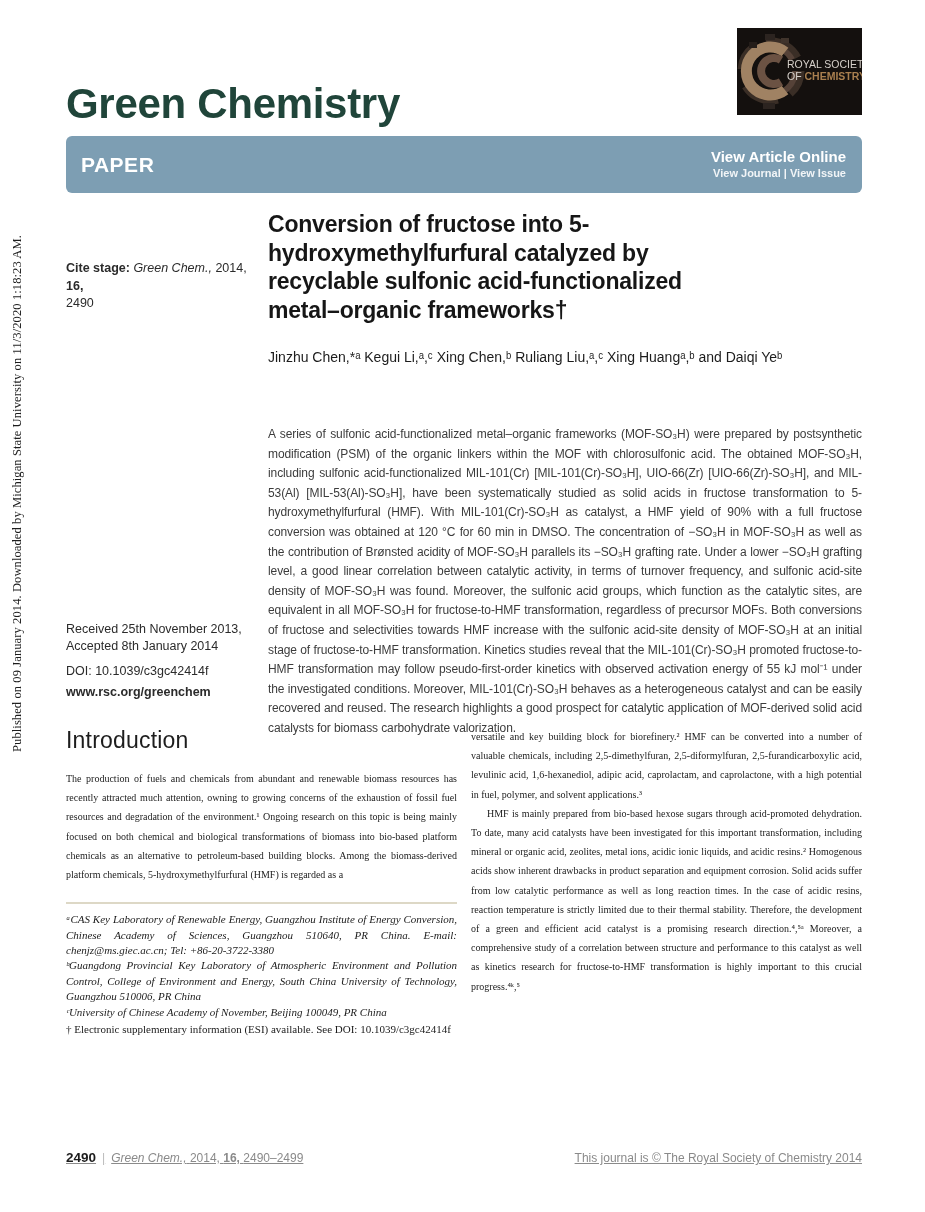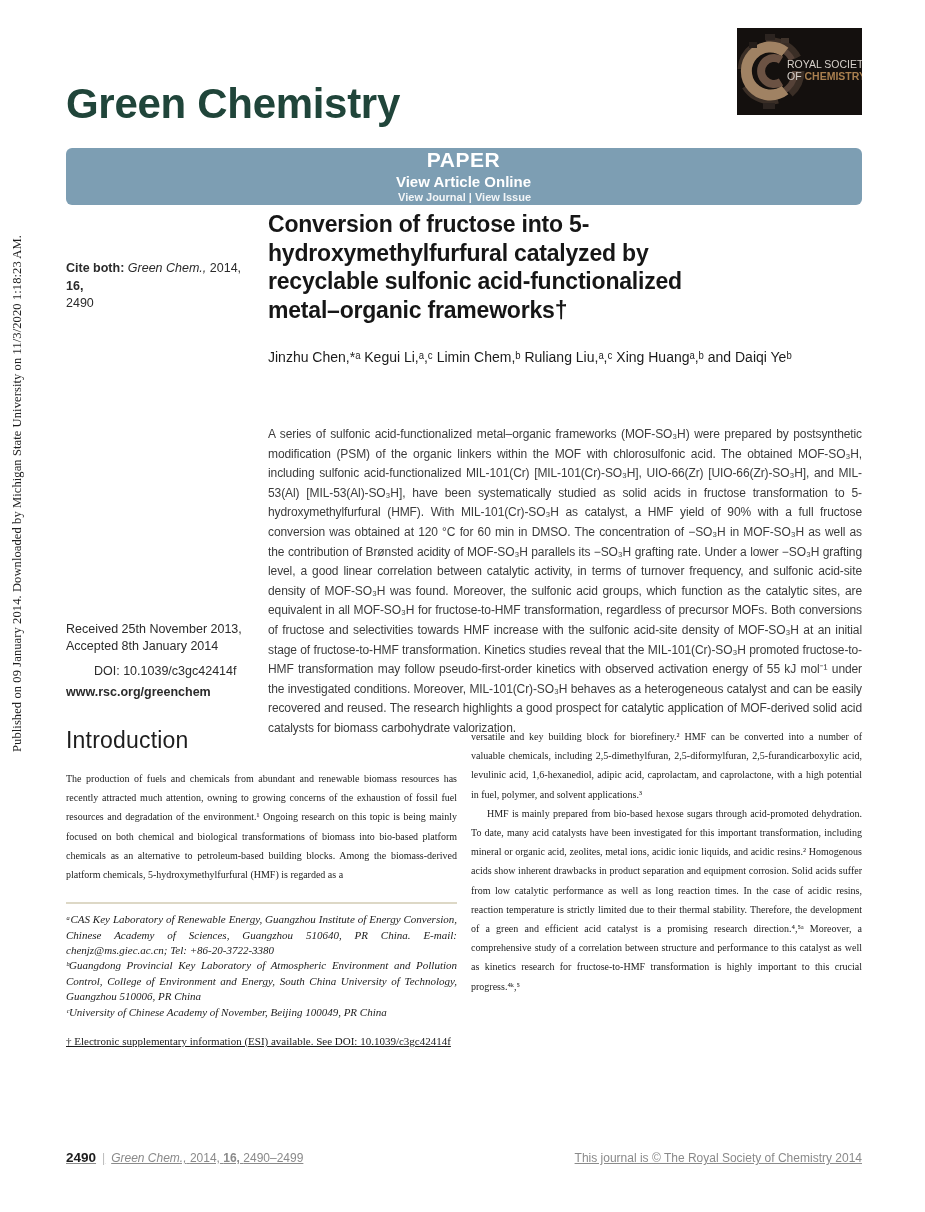--- a/index.html
+++ b/index.html
@@ -42,30 +42,29 @@
     left: 737px;
     top: 28px;
     width: 125px;
     height: 87px;
     background: #14100e;
     overflow: hidden;
   }
   .banner {
     position: absolute;
     left: 66px;
-    top: 148px;
+    top: 136px;
     width: 796px;
     height: 57px;
     background: #7d9eb3;
     border-radius: 6px;
     display: flex;
     align-items: center;
     justify-content: space-between;
     padding: 0 16px 0 15px;
-    flex-direction: column;
   }
   .paper-label {
     color: #ffffff;
     font-size: 21px;
     font-weight: bold;
     letter-spacing: 0.5px;
   }
   .view-links { text-align: right; line-height: 1.25; }
   .view-article {
     display: block;
@@ -128,21 +127,21 @@
   }
   .meta-block {
     position: absolute;
     left: 66px;
     top: 621px;
     width: 195px;
     font-size: 12.5px;
     color: #2b2b2b;
     line-height: 1.38;
   }
-  .meta-block .doi { margin-top: 7px; margin-left: 28px; }
+  .meta-block .doi { margin-top: 7px; }
   .meta-block .web { margin-top: 4px; font-weight: bold; }
 
   
   .section {
     position: absolute;
     left: 66px;
     top: 727px;
     width: 796px;
     display: flex;
     gap: 14px;
@@ -170,21 +169,21 @@
     margin-bottom: 8px;
   }
   .footnote {
     font-family: "Liberation Serif", serif;
     font-style: italic;
     font-size: 11px;
     line-height: 15.4px;
     color: #1b1b1b;
     text-align: justify;
   }
-  .footnote.roman { font-style: normal; margin-top: 14px; text-decoration: underline; }
+  .footnote.roman { font-style: normal; margin-top: 2px; }
 
   
   .footer {
     position: absolute;
     left: 66px;
     top: 1150px;
     width: 796px;
     display: flex;
     justify-content: space-between;
     align-items: flex-end;
@@ -228,31 +227,31 @@
 
   <div class="banner">
     <span class="paper-label">PAPER</span>
     <span class="view-links">
       <a href="#" class="view-article">View Article Online</a>
       <a href="#" class="view-journal-issue">View Journal | View Issue</a>
     </span>
   </div>
 
   <div class="cite-block">
-    <span class="b">Cite both:</span>
+    <span class="b">Cite stage:</span>
     <span class="i">Green Chem.,</span>
     <span>2014,</span>
     <span class="b">16,</span>
     <br>
     <span>2490</span>
   </div>
 
   <h2 class="article-title">Conversion of fructose into 5-hydroxymethylfurfural catalyzed by recyclable sulfonic acid-functionalized metal–organic frameworks†</h2>
 
-  <div class="authors">Jinzhu Chen,*ᵃ Kegui Li,ᵃ,ᶜ Limin Chem,ᵇ Ruliang Liu,ᵃ,ᶜ Xing Huangᵃ,ᵇ and Daiqi Yeᵇ</div>
+  <div class="authors">Jinzhu Chen,*ᵃ Kegui Li,ᵃ,ᶜ Xing Chen,ᵇ Ruliang Liu,ᵃ,ᶜ Xing Huangᵃ,ᵇ and Daiqi Yeᵇ</div>
 
   <p class="abstract">A series of sulfonic acid-functionalized metal–organic frameworks (MOF-SO₃H) were prepared by postsynthetic modification (PSM) of the organic linkers within the MOF with chlorosulfonic acid. The obtained MOF-SO₃H, including sulfonic acid-functionalized MIL-101(Cr) [MIL-101(Cr)-SO₃H], UIO-66(Zr) [UIO-66(Zr)-SO₃H], and MIL-53(Al) [MIL-53(Al)-SO₃H], have been systematically studied as solid acids in fructose transformation to 5-hydroxymethylfurfural (HMF). With MIL-101(Cr)-SO₃H as catalyst, a HMF yield of 90% with a full fructose conversion was obtained at 120 °C for 60 min in DMSO. The concentration of −SO₃H in MOF-SO₃H as well as the contribution of Brønsted acidity of MOF-SO₃H parallels its −SO₃H grafting rate. Under a lower −SO₃H grafting level, a good linear correlation between catalytic activity, in terms of turnover frequency, and sulfonic acid-site density of MOF-SO₃H was found. Moreover, the sulfonic acid groups, which function as the catalytic sites, are equivalent in all MOF-SO₃H for fructose-to-HMF transformation, regardless of precursor MOFs. Both conversions of fructose and selectivities towards HMF increase with the sulfonic acid-site density of MOF-SO₃H at an initial stage of fructose-to-HMF transformation. Kinetics studies reveal that the MIL-101(Cr)-SO₃H promoted fructose-to-HMF transformation may follow pseudo-first-order kinetics with observed activation energy of 55 kJ mol⁻¹ under the investigated conditions. Moreover, MIL-101(Cr)-SO₃H behaves as a heterogeneous catalyst and can be easily recovered and reused. The research highlights a good prospect for catalytic application of MOF-derived solid acid catalysts for biomass carbohydrate valorization.</p>
 
   <div class="meta-block">
     <div>Received 25th November 2013,</div>
     <div>Accepted 8th January 2014</div>
     <div class="doi">DOI: 10.1039/c3gc42414f</div>
     <div class="web">www.rsc.org/greenchem</div>
   </div>
 

